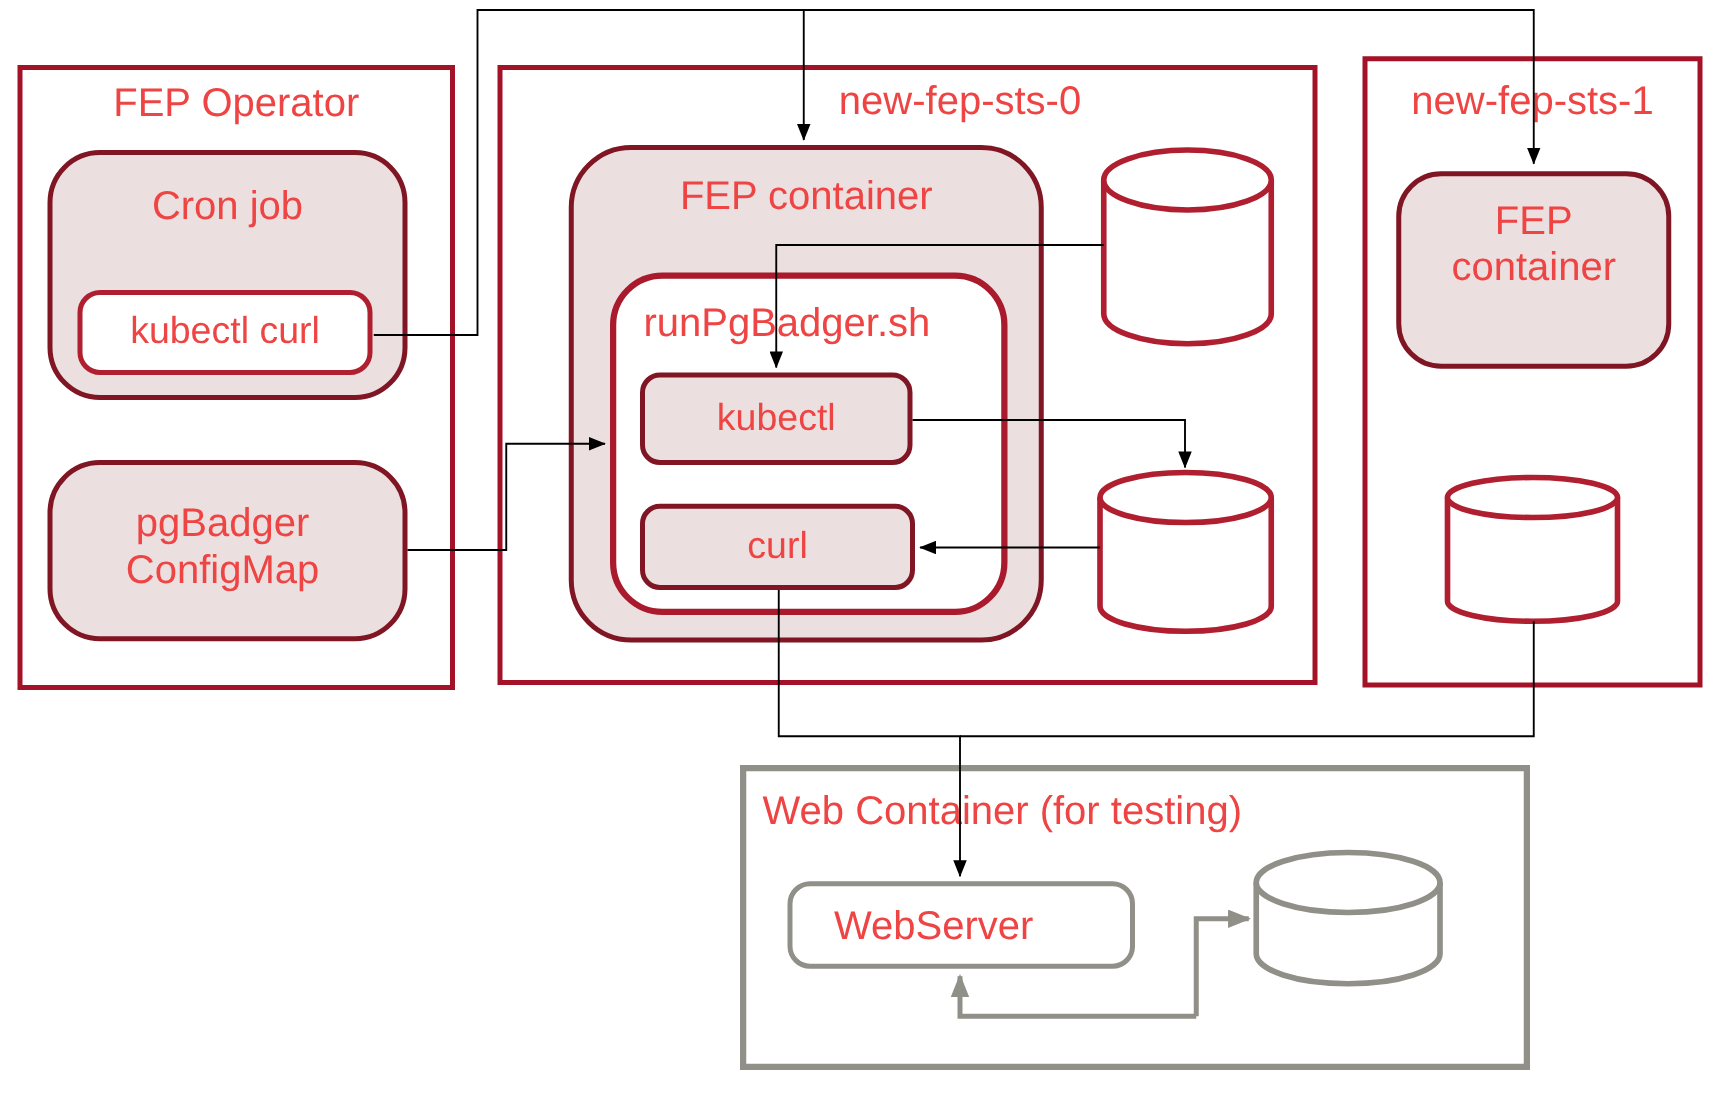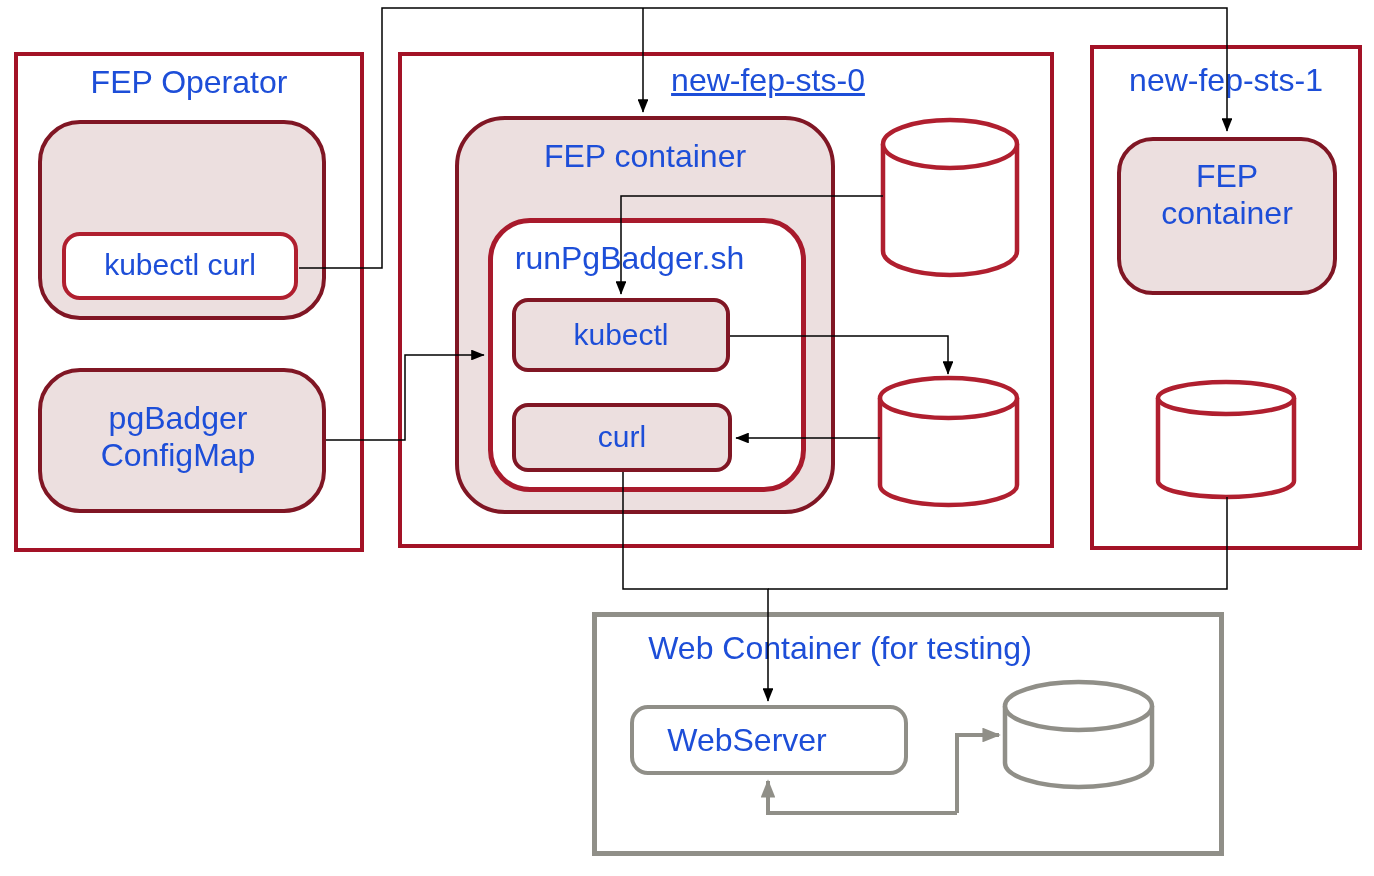--- a/index.html
+++ b/index.html
@@ -1,18 +1,18 @@
 <!DOCTYPE html>
 <html><head>
 <meta charset="utf-8">
 <style>
   html,body{margin:0;padding:0;background:#ffffff;}
   .stage{
     position:relative;width:1374px;height:876px;background:#ffffff;overflow:hidden;
-    font-family:"Liberation Sans","DejaVu Sans",sans-serif;color:#1d4ed8;
+    font-family:"Liberation Sans","DejaVu Sans",sans-serif;color:#ef4444;
   }
   .box{position:absolute;box-sizing:border-box;background:transparent;}
   .outer{border:4px solid #a31226;}
   .outer-gray{border:5px solid #908f88;}
   .round-pink{background:#ecdfdf;border:4px solid #801624;}
   .round-white{background:#ffffff;}
   .lbl{position:absolute;text-align:center;line-height:1.15;font-size:32px;white-space:nowrap;}
   .lbl.wrap{white-space:normal;}
   .lbl.small{font-size:30px;}
   svg.overlay{position:absolute;left:0;top:0;z-index:30;pointer-events:none;}
@@ -20,29 +20,30 @@
 </style>
 </head>
 <body>
 
 <div class="stage">
 
   <div class="box outer z1" style="left:14px;top:52px;width:350px;height:500px;"></div>
   <div class="lbl z2" style="left:14px;top:64px;width:350px;">FEP Operator</div>
 
   <div class="box round-pink z1" style="left:38px;top:120px;width:288px;height:200px;border-radius:42px;"></div>
+  <div class="lbl z2" style="left:38px;top:146px;width:288px;">Cron job</div>
 
   <div class="box round-white z2" style="left:62px;top:232px;width:236px;height:68px;border:4px solid #b01f2f;border-radius:18px;"></div>
   <div class="lbl small z3" style="left:62px;top:248px;width:236px;">kubectl curl</div>
 
   <div class="box round-pink z1" style="left:38px;top:368px;width:288px;height:145px;border-radius:42px;"></div>
   <div class="lbl wrap z2" style="left:78px;top:388px;width:200px;margin-top:12px;">pgBadger ConfigMap</div>
 
   <div class="box outer z1" style="left:398px;top:52px;width:656px;height:496px;"></div>
-  <div class="lbl z2" style="left:398px;top:62px;width:740px;text-decoration:underline;">new-fep-sts-0</div>
+  <div class="lbl z2" style="left:398px;top:62px;width:740px;">new-fep-sts-0</div>
 
   <div class="box round-pink z1" style="left:455px;top:116px;width:380px;height:398px;border-radius:50px;"></div>
   <div class="lbl z2" style="left:455px;top:138px;width:380px;">FEP container</div>
 
   <div class="box round-white z2" style="left:488px;top:218px;width:318px;height:274px;border:5px solid #a81a2c;border-radius:42px;"></div>
   <div class="lbl z3" style="left:488px;top:240px;width:283px;">runPgBadger.sh</div>
 
   <div class="box round-pink z3" style="left:512px;top:298px;width:218px;height:74px;border-radius:16px;"></div>
   <div class="lbl small z4" style="left:512px;top:318px;width:218px;">kubectl</div>
 
@@ -54,21 +55,21 @@
 
   <div class="box outer z1" style="left:1090px;top:45px;width:272px;height:505px;"></div>
   <div class="lbl z2" style="left:1090px;top:62px;width:272px;">new-fep-sts-1</div>
 
   <div class="box round-pink z1" style="left:1117px;top:137px;width:220px;height:158px;border-radius:36px;"></div>
   <div class="lbl wrap z2" style="left:1142px;top:158px;width:170px;">FEP container</div>
 
   <div class="lbl z2" style="left:1158px;top:410px;width:136px;">Html</div>
 
   <div class="box outer-gray z1" style="left:592px;top:612px;width:632px;height:244px;"></div>
-  <div class="lbl z2" style="left:610px;top:630px;width:460px;text-align:center;">Web Container (for testing)</div>
+  <div class="lbl z2" style="left:610px;top:630px;width:460px;text-align:left;">Web Container (for testing)</div>
 
   <div class="box round-white z2" style="left:630px;top:705px;width:278px;height:70px;border:4px solid #908f88;border-radius:18px;"></div>
   <div class="lbl z3" style="left:608px;top:722px;width:278px;">WebServer</div>
 
   <div class="lbl z2" style="left:1005px;top:726px;width:147px;">Html</div>
 
   <svg class="overlay" width="1374" height="876" viewBox="0 0 1374 876">
     <defs>
       <marker id="ab" viewBox="0 0 10 8" markerWidth="9" markerHeight="7.2" refX="9.5" refY="4" orient="auto" markerUnits="strokeWidth">
         <path d="M0,0 L10,4 L0,8 Z" fill="#000"></path>

